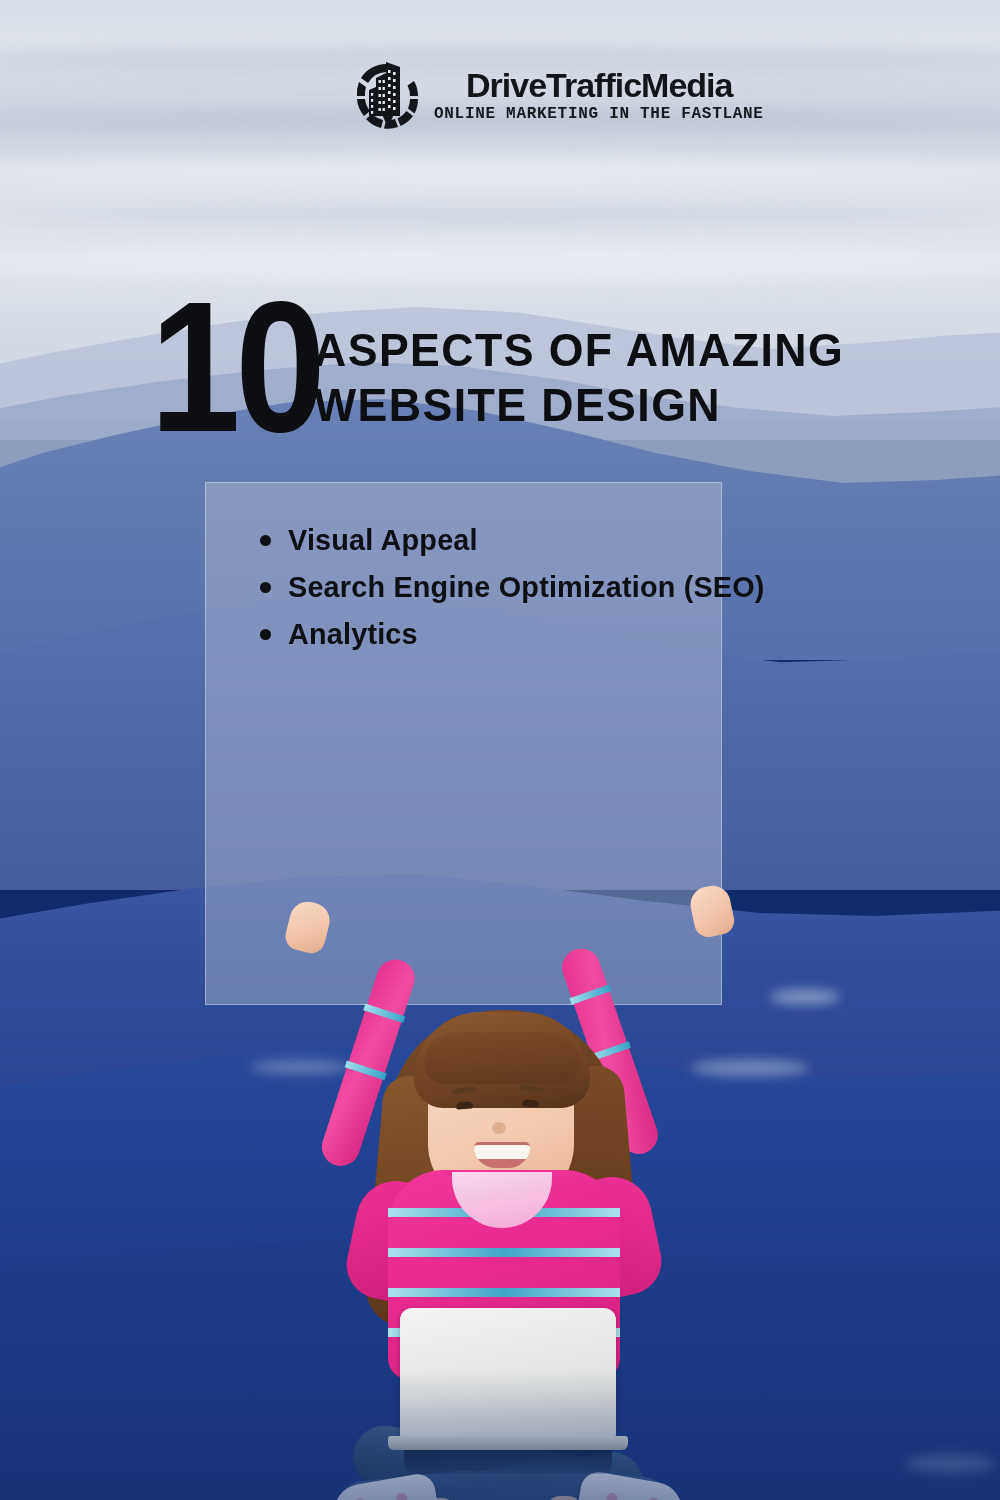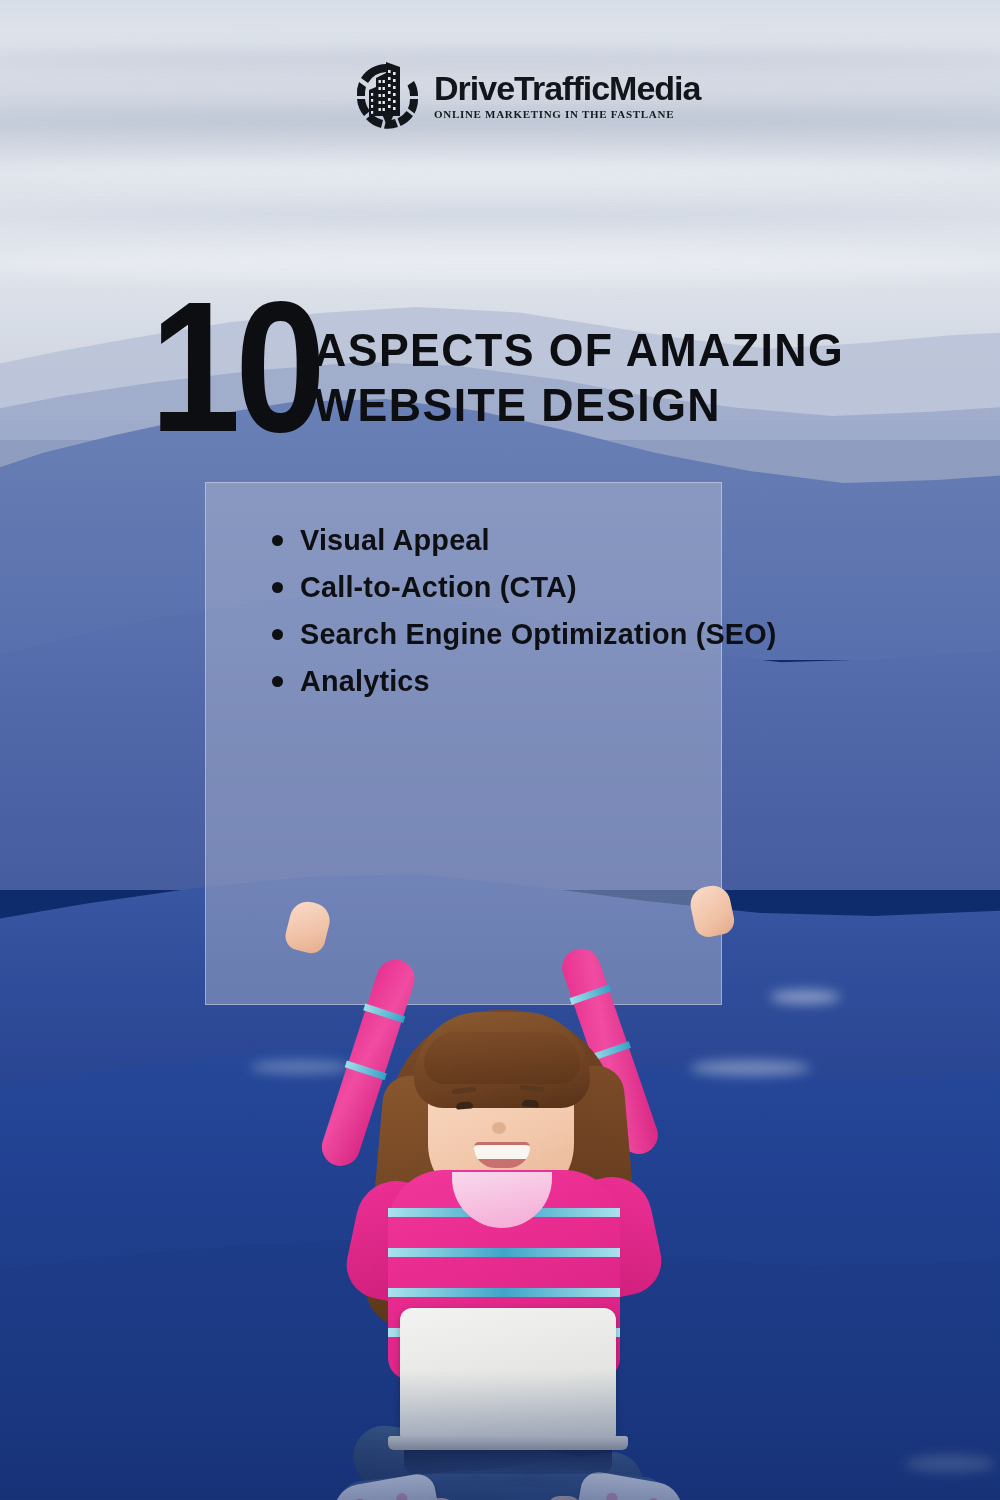--- a/index.html
+++ b/index.html
@@ -127,25 +127,25 @@
   
   .logo {
     position:absolute; left:352px; top:58px;
     display:flex; align-items:center; gap:10px;
   }
   .logo-mark { width:72px; height:74px; flex:0 0 auto; }
   .logo-type { display:flex; flex-direction:column; justify-content:center; }
   .logo-name {
     font-family:"Liberation Sans", sans-serif;
     font-weight:bold; font-size:34px; letter-spacing:-1px;
-    color:#111418; line-height:1.0; white-space:nowrap;
+    color:#111418; line-height:1.0; white-space:nowrap;margin-left:32px;
   }
   .logo-tag {
-    font-family:Liberation Serif, serif;
-    font-weight:bold; font-size:11px; letter-spacing:.7px;
+    font-family:Liberation Mono, monospace;
+    font-weight:bold; font-size:16px; letter-spacing:.7px;
     color:#15191e; white-space:nowrap; margin-top:3px;
   }
 
   
   .headline { position:absolute; left:0; top:0; width:1000px; }
   .big-num {
     position:absolute; left:150px; top:292px;
     font-family:"Liberation Sans Narrow","Liberation Sans", sans-serif;
     font-weight:bold; font-size:185px; line-height:.82;
     color:#0c0d10; letter-spacing:-6px;
@@ -163,21 +163,21 @@
   }
 
   
   .panel {
     position:absolute; left:205px; top:482px;
     width:517px; height:523px;
     background:rgba(196,201,214,.40);
     border:1px solid rgba(226,230,239,.45);
   }
   .list {
-    position:absolute; left:260px; top:516px;
+    position:absolute; left:248px; top:516px;
     width:470px;
     list-style:none;
   }
   .list-item {
     position:relative;
     height:47px;
     display:flex; align-items:center;
     padding-left:40px;
   }
   .list-item .dot {
@@ -479,24 +479,20 @@
   </div>
 
   <div class="panel"></div>
   <ul class="list">
     <li class="list-item">
       <span class="dot"></span>
       <span class="txt">Visual Appeal</span>
     </li>
     <li class="list-item">
       <span class="dot"></span>
-      <span class="txt">Call-to-Action (CTA)</span>
-    </li>
-    <li class="list-item">
-      <span class="dot"></span>
       <span class="txt">Search Engine Optimization (SEO)</span>
     </li>
     <li class="list-item">
       <span class="dot"></span>
       <span class="txt">Analytics</span>
     </li>
   </ul>
 
   <div class="subject">
     <div class="hand hand-l"></div>

